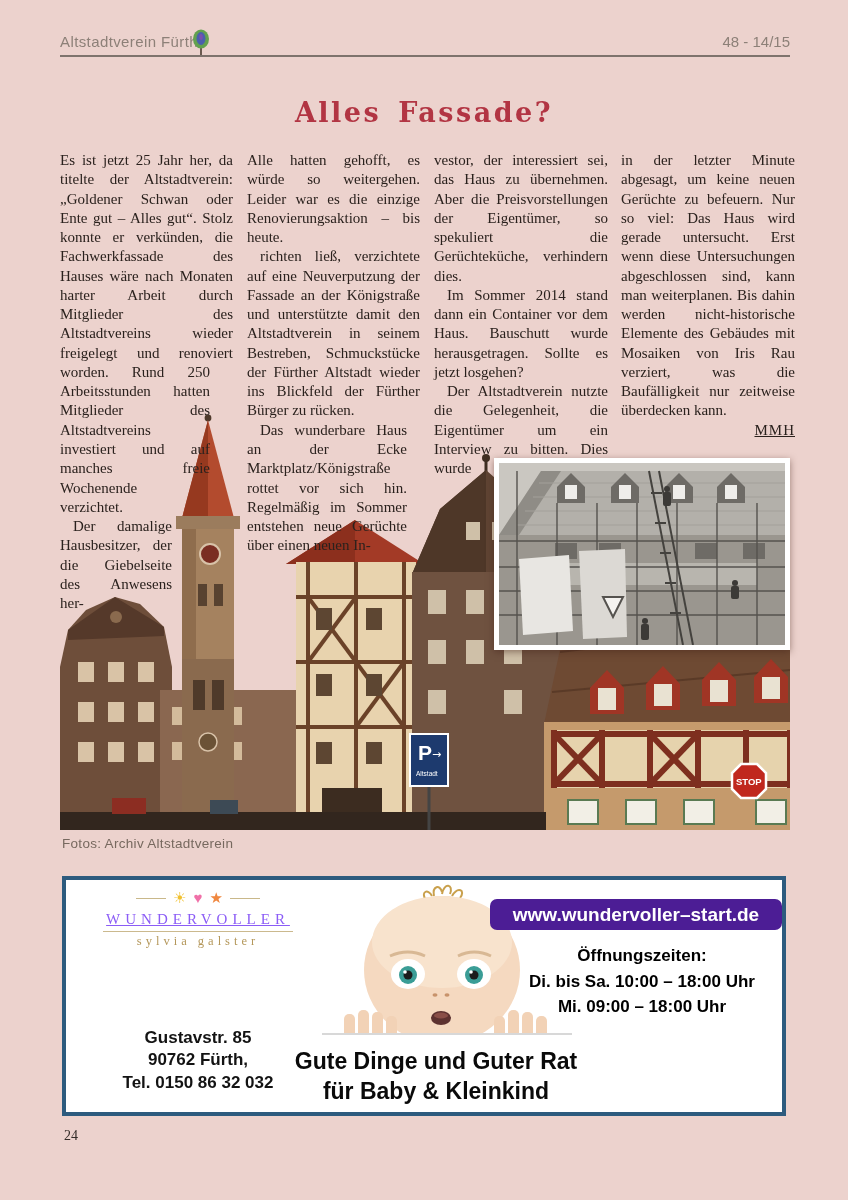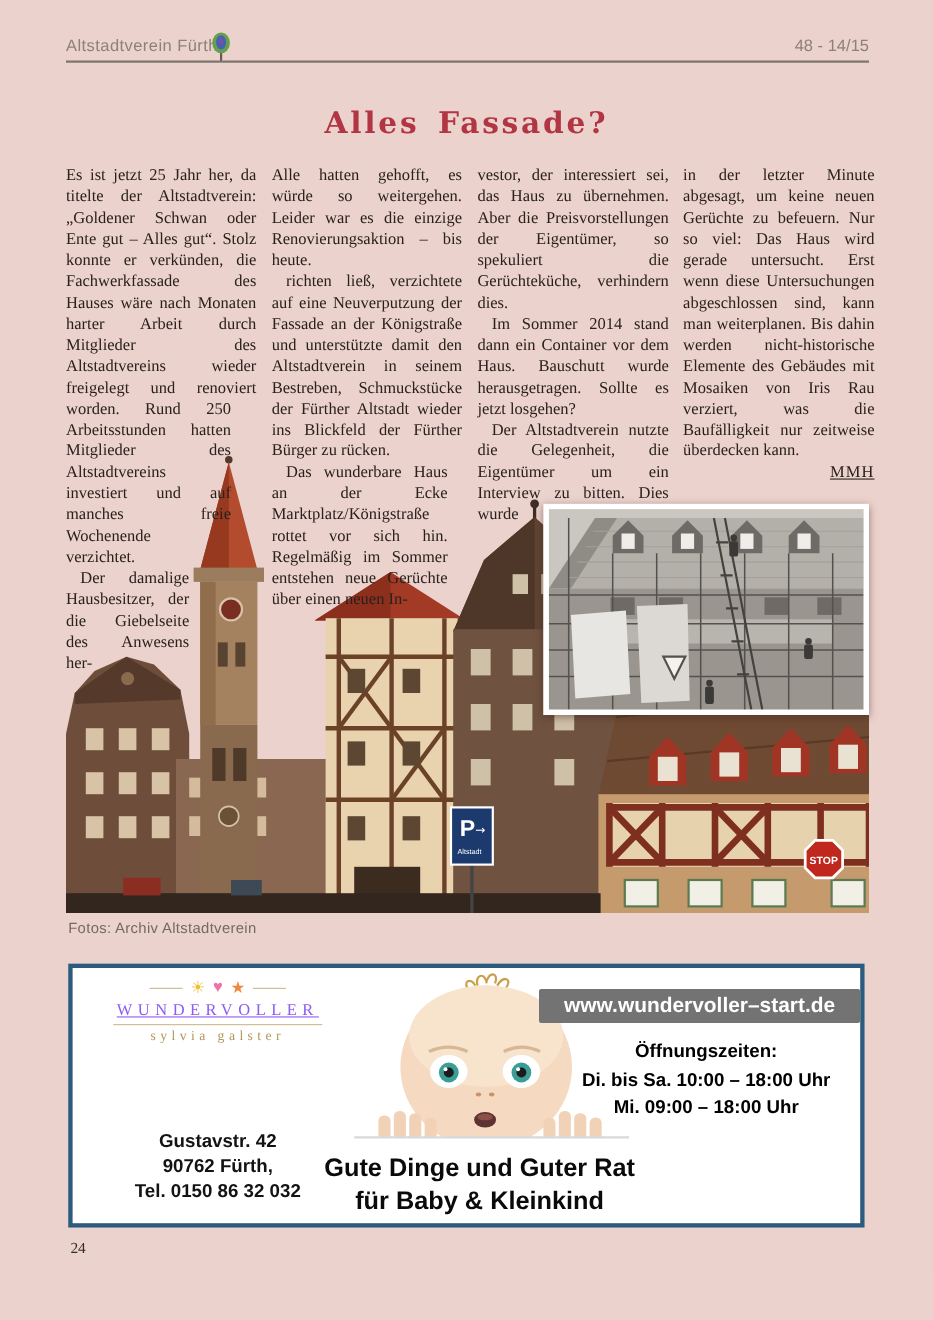--- a/index.html
+++ b/index.html
@@ -46,22 +46,22 @@
   .star { color:#f08840; font-size:15px; }
   .brand-top   { letter-spacing:5px; color:#8b5cf6; font-size:15px; margin-top:3px;text-decoration:underline; }
   .brand-script{ font-family:"DejaVu Serif",serif; font-style:italic; font-size:46px;
                  color:#e76aa8; line-height:1.05; margin-top:-2px; }
   .brand-rule  { width:190px; margin:3px auto 2px auto; border-top:1px solid #cbb98e; }
   .brand-sub   { letter-spacing:4px; color:#b4975a; font-size:12.5px; }
   .ad-address  { position:absolute; left:12px; top:147px; width:240px; text-align:center;
                  font-family:"Liberation Sans",sans-serif; font-weight:bold; font-size:17px;
                  line-height:1.32; color:#131313; }
   .baby { position:absolute; left:256px; top:2px; width:250px; height:172px; }
-  .web-pill { position:absolute; left:424px; top:19px; width:292px; height:31px; background:#737373;
-              border-radius:2px; color:#ffffff; font-family:"Liberation Sans",sans-serif;
+  .web-pill { position:absolute; left:424px; top:19px; width:292px; height:31px; background:#4c1d95;
+              border-radius:7px; color:#ffffff; font-family:"Liberation Sans",sans-serif;
               font-weight:bold; font-size:19px; text-align:center; line-height:31px; }
   .hours { position:absolute; left:436px; top:63px; width:280px; text-align:center;
            font-family:"Liberation Sans",sans-serif; font-weight:bold; font-size:17px;
            line-height:1.5; color:#000; }
   .slogan { position:absolute; left:120px; top:167px; width:500px; text-align:center;
             font-family:"Liberation Sans",sans-serif; font-weight:bold; font-size:23px;
             line-height:1.3; color:#0a0a0a; }
 
   .page-number { position:absolute; left:64px; top:1128px; font-size:14px; color:#332b27; }
 </style>
@@ -356,21 +356,21 @@
         <span class="heart">♥</span>
         <span class="star">★</span>
         <span class="decor-line"></span>
       </div>
       <div class="brand-top">WUNDERVOLLER</div>
       <div class="brand-rule"></div>
       <div class="brand-sub">sylvia galster</div>
     </div>
 
     <div class="ad-address">
-      <div>Gustavstr. 42</div>
+      <div>Gustavstr. 85</div>
       <div>90762 Fürth,</div>
       <div>Tel. 0150 86 32 032</div>
     </div>
 
     <svg class="baby" viewBox="0 0 250 172">
       <rect x="0" y="0" width="250" height="172" fill="#ffffff"></rect>
       <g stroke="#c9a04c" stroke-width="2" fill="none">
         <path d="M112,14 C110,4 118,2 120,10"></path>
           <path d="M120,12 C122,0 132,2 128,12"></path>
         <path d="M130,14 C136,4 144,8 138,16"></path>

